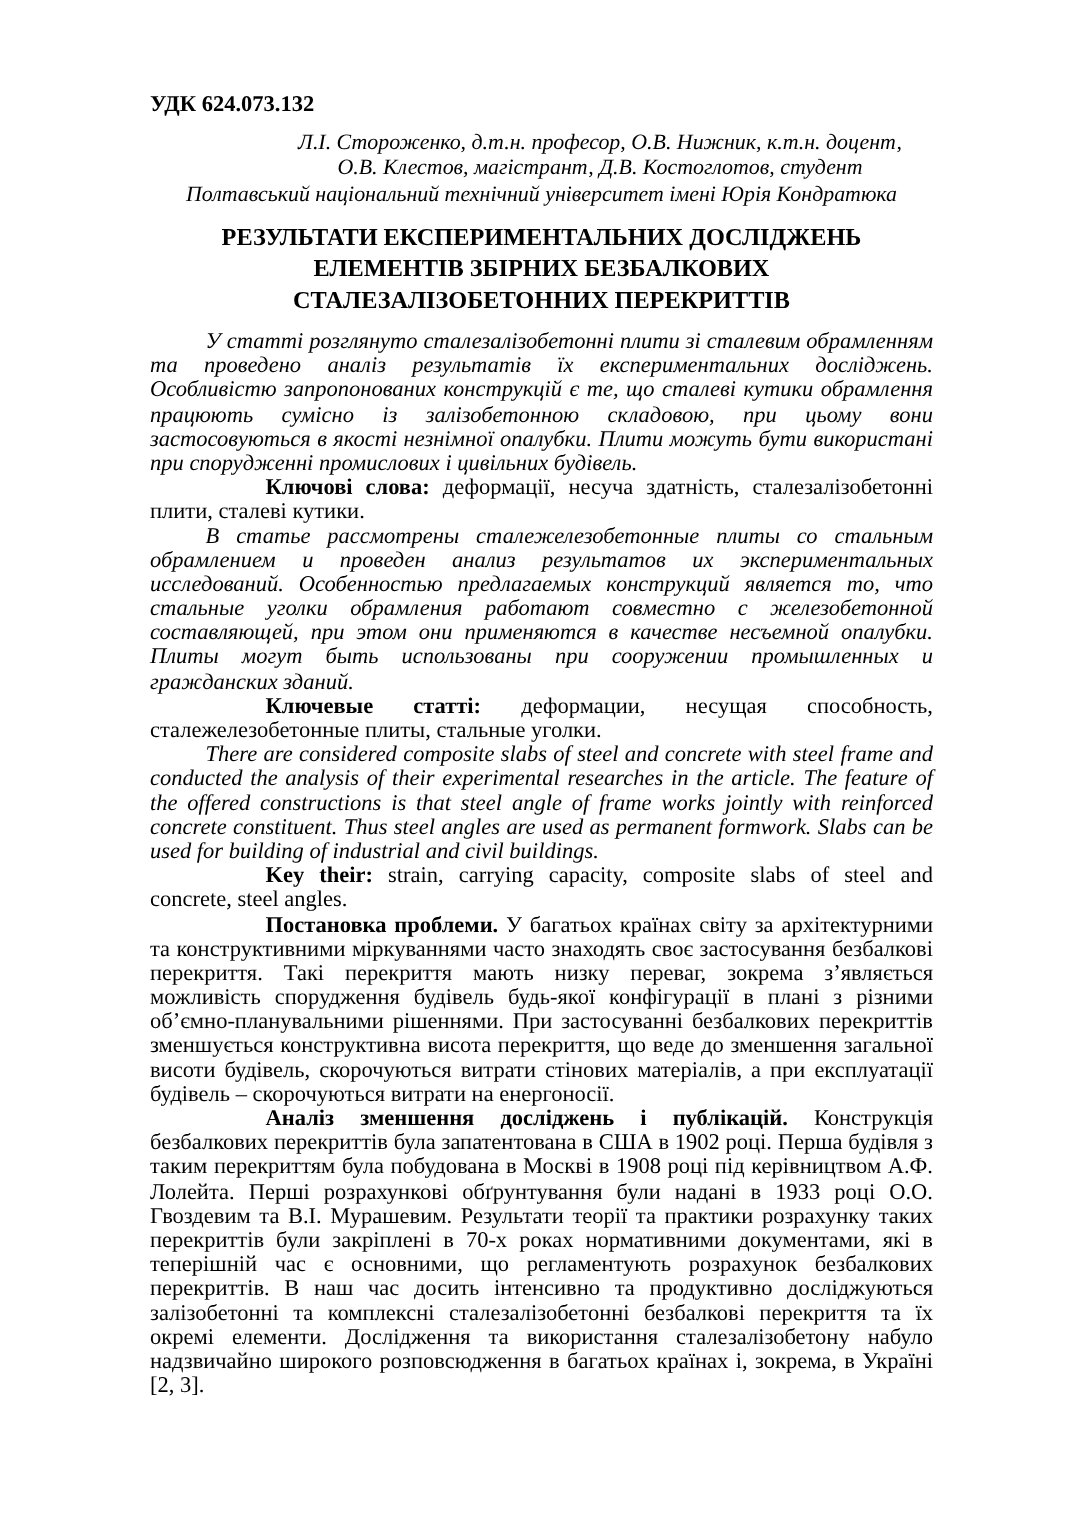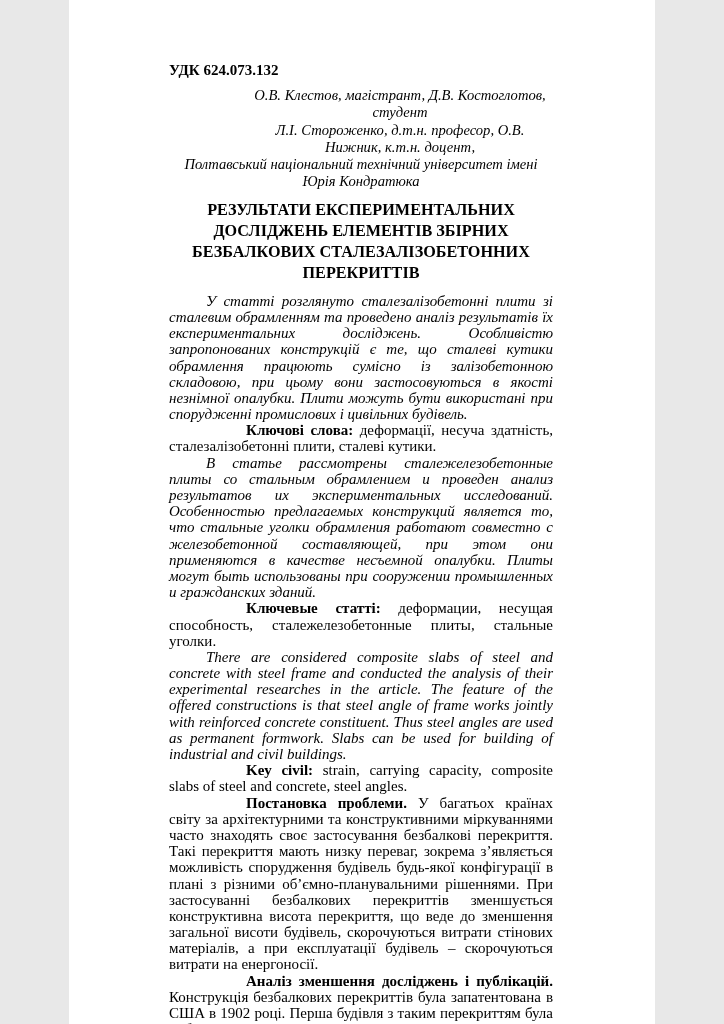--- a/index.html
+++ b/index.html
@@ -1,18 +1,18 @@
 <!DOCTYPE html>
 <html><head>
 <meta charset="utf-8">
 <style>
   * { margin: 0; padding: 0; box-sizing: border-box; }
   html, body { background: #e8e8e8; }
   .page {
-    width: 586px;
+    width: 724px;
     height: 1024px;
     margin: 0 auto;
     background: #ffffff;
     padding: 62px 102px 28px 100px;
     font-family: "Liberation Serif", "DejaVu Serif", serif;
     font-size: 15px;
     line-height: 1.08;
     color: #000000;
     overflow: hidden;
   }
@@ -44,22 +44,22 @@
   .kw-label, .lead { font-weight: bold; margin-left: 40px; }
 </style>
 </head>
 <body>
 
 <div class="page">
 
   <p class="udc">УДК 624.073.132</p>
 
   <div class="authors">
+    <p class="a-line">Л.І. Стороженко, д.т.н. професор, О.В. Нижник, к.т.н. доцент,</p>
     <p class="a-line">О.В. Клестов, магістрант, Д.В. Костоглотов, студент</p>
-    <p class="a-line">Л.І. Стороженко, д.т.н. професор, О.В. Нижник, к.т.н. доцент,</p>
     <p class="affiliation">Полтавський національний технічний університет імені Юрія Кондратюка</p>
   </div>
 
   <h1 class="title">РЕЗУЛЬТАТИ ЕКСПЕРИМЕНТАЛЬНИХ ДОСЛІДЖЕНЬ ЕЛЕМЕНТІВ ЗБІРНИХ БЕЗБАЛКОВИХ СТАЛЕЗАЛІЗОБЕТОННИХ ПЕРЕКРИТТІВ</h1>
 
   <p class="just abstract">У статті розглянуто сталезалізобетонні плити зі сталевим обрамленням та проведено аналіз результатів їх експериментальних досліджень. Особливістю запропонованих конструкцій є те, що сталеві кутики обрамлення працюють сумісно із залізобетонною складовою, при цьому вони застосовуються в якості незнімної опалубки. Плити можуть бути використані при спорудженні промислових і цивільних будівель.</p>
 
   <p class="just">
     <b class="kw-label">Ключові слова:</b>
     <span>деформації, несуча здатність, сталезалізобетонні плити, сталеві кутики.</span>
@@ -68,21 +68,21 @@
   <p class="just abstract">В статье рассмотрены сталежелезобетонные плиты со стальным обрамлением и проведен анализ результатов их экспериментальных исследований. Особенностью предлагаемых конструкций является то, что стальные уголки обрамления работают совместно с железобетонной составляющей, при этом они применяются в качестве несъемной опалубки. Плиты могут быть использованы при сооружении промышленных и гражданских зданий.</p>
 
   <p class="just">
     <b class="kw-label">Ключевые статті:</b>
     <span>деформации, несущая способность, сталежелезобетонные плиты, стальные уголки.</span>
   </p>
 
   <p class="just abstract">There are considered composite slabs of steel and concrete with steel frame and conducted the analysis of their experimental researches in the article. The feature of the offered constructions is that steel angle of frame works jointly with reinforced concrete constituent. Thus steel angles are used as permanent formwork. Slabs can be used for building of industrial and civil buildings.</p>
 
   <p class="just">
-    <b class="kw-label">Key civil:</b>
+    <b class="kw-label">Key their:</b>
     <span>strain, carrying capacity, composite slabs of steel and concrete, steel angles.</span>
   </p>
 
   <p class="just">
     <b class="lead">Постановка проблеми.</b>
     <span>У багатьох країнах світу за архітектурними та конструктивними міркуваннями часто знаходять своє застосування безбалкові перекриття. Такі перекриття мають низку переваг, зокрема з’являється можливість спорудження будівель будь-якої конфігурації в плані з різними об’ємно-планувальними рішеннями. При застосуванні безбалкових перекриттів зменшується конструктивна висота перекриття, що веде до зменшення загальної висоти будівель, скорочуються витрати стінових матеріалів, а при експлуатації будівель – скорочуються витрати на енергоносії.</span>
   </p>
 
   <p class="just">
     <b class="lead">Аналіз зменшення досліджень і публікацій.</b>

